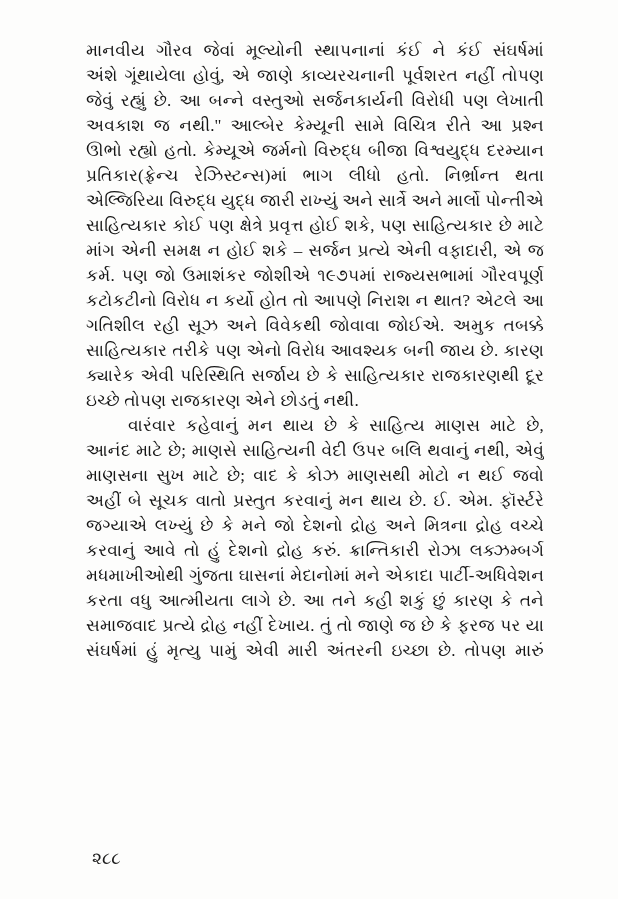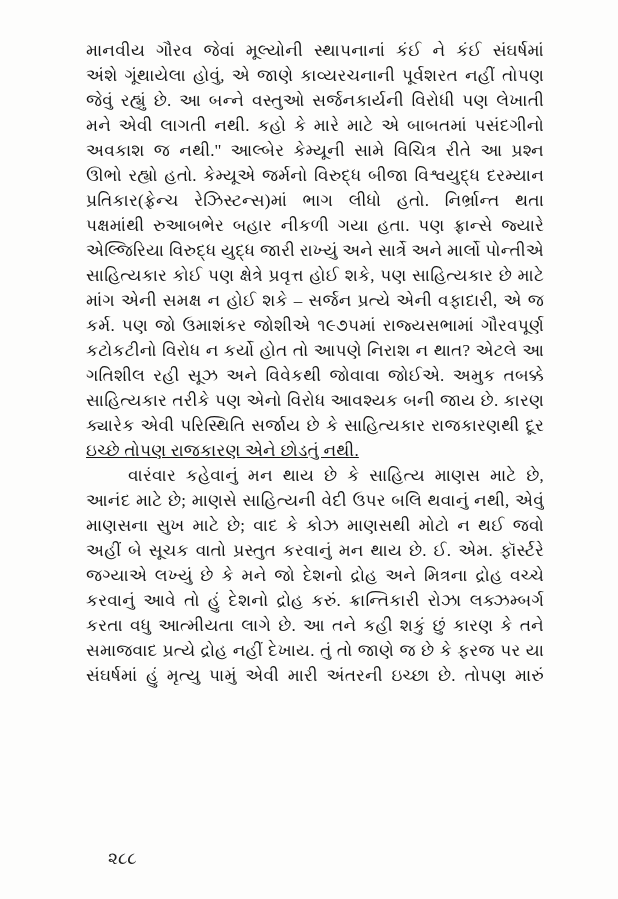--- a/index.html
+++ b/index.html
@@ -26,66 +26,64 @@
     line-height: 25px;
     font-size: 17px;
     white-space: normal;
     overflow: hidden;
     text-align: justify;
     text-align-last: justify;
     letter-spacing: 0.2px;
   }
   .line.last {
     text-align-last: left;
-    text-decoration: underline;
   }
   .line.indent {
     padding-left: 42px;
   }
   .page-number {
     position: absolute;
-    left: 108px; top: 846px;
+    left: 92px; top: 846px;
     font-size: 17px;
     line-height: 25px;
     color: #1c1c1c;
   }
 </style>
 </head>
 <body>
 
 <div class="page">
   <div class="text-block">
 
     <div class="paragraph">
       <div class="line">માનવીય ગૌરવ જેવાં મૂલ્યોની સ્થાપનાનાં કંઈ ને કંઈ સંઘર્ષમાં ઓછેવત્તે</div>
       <div class="line">અંશે ગૂંથાયેલા હોવું, એ જાણે કાવ્યરચનાની પૂર્વશરત નહીં તોપણ ભૂમિકા</div>
       <div class="line">જેવું રહ્યું છે. આ બન્ને વસ્તુઓ સર્જનકાર્યની વિરોધી પણ લેખાતી હોય છે.</div>
-      <div class="line">મને એવી લાગતી નથી. કહો કે મારે માટે એ બાબતમાં પસંદગીનો</div>
       <div class="line">અવકાશ જ નથી.'' આલ્બેર કેમ્યૂની સામે વિચિત્ર રીતે આ પ્રશ્ન આવીને</div>
       <div class="line">ઊભો રહ્યો હતો. કેમ્યૂએ જર્મનો વિરુદ્ધ બીજા વિશ્વયુદ્ધ દરમ્યાન ફ્રેન્ચ</div>
       <div class="line">પ્રતિકાર(ફ્રેન્ચ રેઝિસ્ટન્સ)માં ભાગ લીધો હતો. નિર્ભ્રાન્ત થતા સામ્યવાદી</div>
-      <div class="line">પક્ષમાંથી રુઆબભેર બહાર નીકળી ગયા હતા. પણ ફ્રાન્સે જ્યારે</div>
       <div class="line">એલ્જિરિયા વિરુદ્ધ યુદ્ધ જારી રાખ્યું અને સાર્ત્રે અને માર્લો પોન્તીએ એના</div>
       <div class="line">સાહિત્યકાર કોઈ પણ ક્ષેત્રે પ્રવૃત્ત હોઈ શકે, પણ સાહિત્યકાર છે માટે એવી</div>
       <div class="line">માંગ એની સમક્ષ ન હોઈ શકે – સર્જન પ્રત્યે એની વફાદારી, એ જ એનું</div>
       <div class="line">કર્મ. પણ જો ઉમાશંકર જોશીએ ૧૯૭૫માં રાજ્યસભામાં ગૌરવપૂર્ણ રીતે</div>
       <div class="line">કટોકટીનો વિરોધ ન કર્યો હોત તો આપણે નિરાશ ન થાત? એટલે આ પ્રશ્નો</div>
       <div class="line">ગતિશીલ રહી સૂઝ અને વિવેકથી જોવાવા જોઈએ. અમુક તબક્કે</div>
       <div class="line">સાહિત્યકાર તરીકે પણ એનો વિરોધ આવશ્યક બની જાય છે. કારણ કે</div>
       <div class="line">ક્યારેક એવી પરિસ્થિતિ સર્જાય છે કે સાહિત્યકાર રાજકારણથી દૂર રહેવા</div>
       <div class="line last">ઇચ્છે તોપણ રાજકારણ એને છોડતું નથી.</div>
     </div>
 
     <div class="paragraph">
       <div class="line indent">વારંવાર કહેવાનું મન થાય છે કે સાહિત્ય માણસ માટે છે, માણસના</div>
       <div class="line">આનંદ માટે છે; માણસે સાહિત્યની વેદી ઉપર બલિ થવાનું નથી, એવું એનું</div>
       <div class="line">માણસના સુખ માટે છે; વાદ કે કોઝ માણસથી મોટો ન થઈ જવો જોઈએ.</div>
       <div class="line">અહીં બે સૂચક વાતો પ્રસ્તુત કરવાનું મન થાય છે. ઈ. એમ. ફૉર્સ્ટરે એક</div>
       <div class="line">જગ્યાએ લખ્યું છે કે મને જો દેશનો દ્રોહ અને મિત્રના દ્રોહ વચ્ચે પસંદગી</div>
       <div class="line">કરવાનું આવે તો હું દેશનો દ્રોહ કરું. ક્રાન્તિકારી રોઝા લક્ઝમ્બર્ગ એક જેલ-</div>
+      <div class="line">મધમાખીઓથી ગુંજતા ઘાસનાં મેદાનોમાં મને એકાદા પાર્ટી-અધિવેશન</div>
       <div class="line">કરતા વધુ આત્મીયતા લાગે છે. આ તને કહી શકું છું કારણ કે તને આમાં</div>
       <div class="line">સમાજવાદ પ્રત્યે દ્રોહ નહીં દેખાય. તું તો જાણે જ છે કે ફરજ પર યા શેરી-</div>
       <div class="line">સંઘર્ષમાં હું મૃત્યુ પામું એવી મારી અંતરની ઇચ્છા છે. તોપણ મારું</div>
     </div>
 
   </div>
 
   <div class="page-number">૨૮૮</div>
 </div>
 

